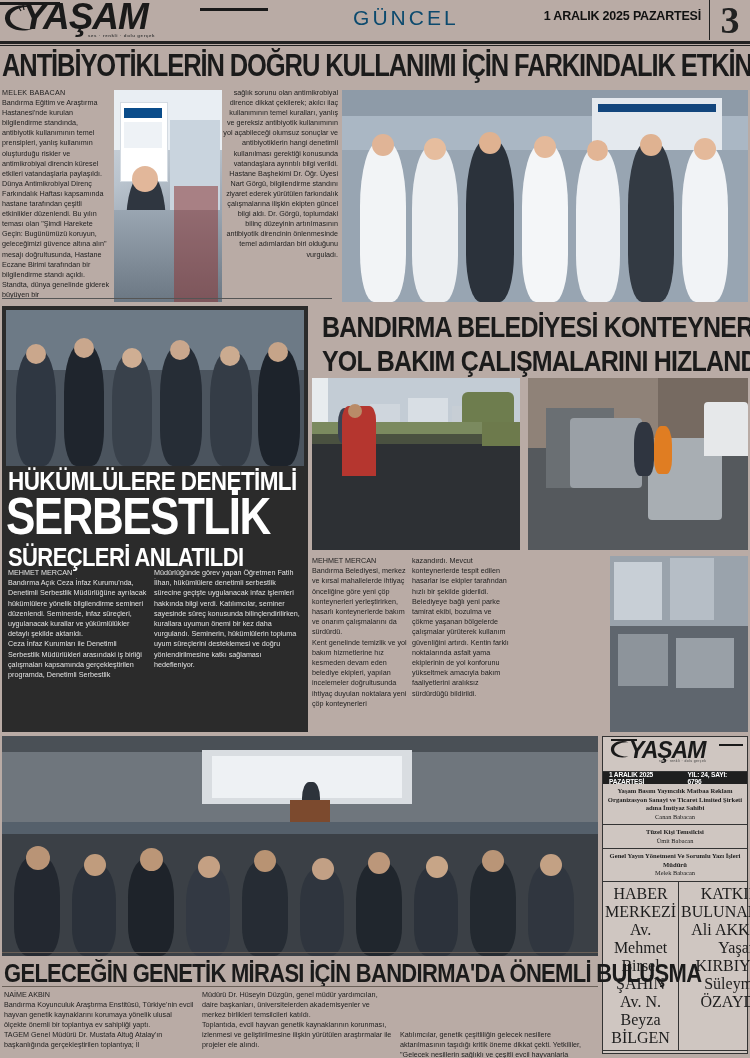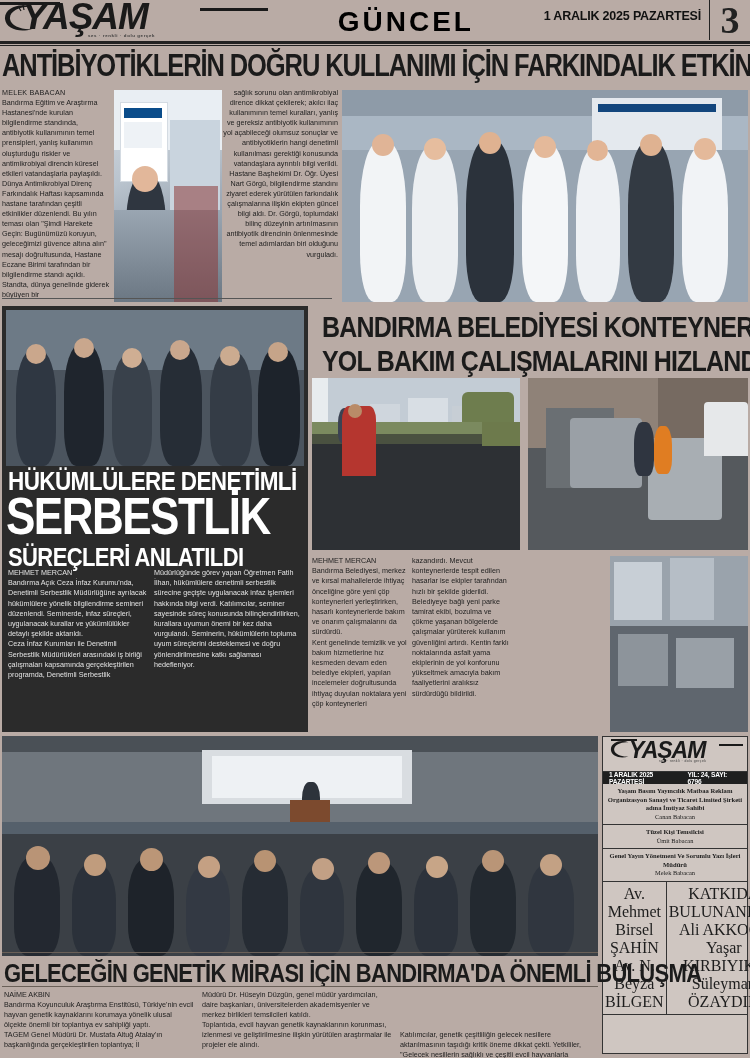--- a/index.html
+++ b/index.html
@@ -35,21 +35,21 @@
   .logo-rule-a{position:absolute;left:0;top:2px;width:60px;height:3px;background:#1a1a1a;}
   .logo-rule-b{position:absolute;left:200px;top:8px;width:68px;height:3px;background:#1a1a1a;}
   .logo-sub{
     position:absolute;left:88px;top:33px;font-size:4.4px;letter-spacing:.6px;
     color:#3a3a3a;font-weight:bold;
   }
   .mh-center{
     flex:1;text-align:center;padding-top:6px;
   }
   .mh-center .sec{
-    font-size:28px;font-weight:bold;letter-spacing:3px;color:#000000;
+    font-size:21px;font-weight:normal;letter-spacing:3px;color:#0c4a6e;
     font-family:"Liberation Sans", sans-serif;
   }
   .mh-date{
     padding-top:9px;padding-right:8px;text-align:right;
     font-size:12.5px;font-weight:bold;color:#111;letter-spacing:-.2px;
   }
   .mh-pageno{
     width:40px;text-align:center;border-left:1.5px solid #222;height:40px;
     font-size:38px;font-weight:bold;color:#222;line-height:40px;
     font-family:"Liberation Serif", serif;
@@ -400,20 +400,21 @@
     <div class="colo-blk">
       <div class="b">Tüzel Kişi Temsilcisi</div>
       <div class="n">Ümit Babacan</div>
     </div>
     <div class="colo-blk">
       <div class="b">Genel Yayın Yönetmeni Ve Sorumlu Yazı İşleri Müdürü</div>
       <div class="n">Melek Babacan</div>
     </div>
     <div class="colo-two">
       <div class="left">
+        <div class="b">HABER MERKEZİ</div>
         <div class="n" style="white-space:pre-line">Av. Mehmet Birsel ŞAHİN
 Av. N. Beyza BİLGEN</div>
       </div>
       <div class="right">
         <div class="b">KATKIDA BULUNANLAR</div>
         <div class="n" style="white-space:pre-line">Ali AKKOÇ -
 Yaşar KIRBIYIK -
 Süleyman ÖZAYDIN</div>
       </div>
     </div>

